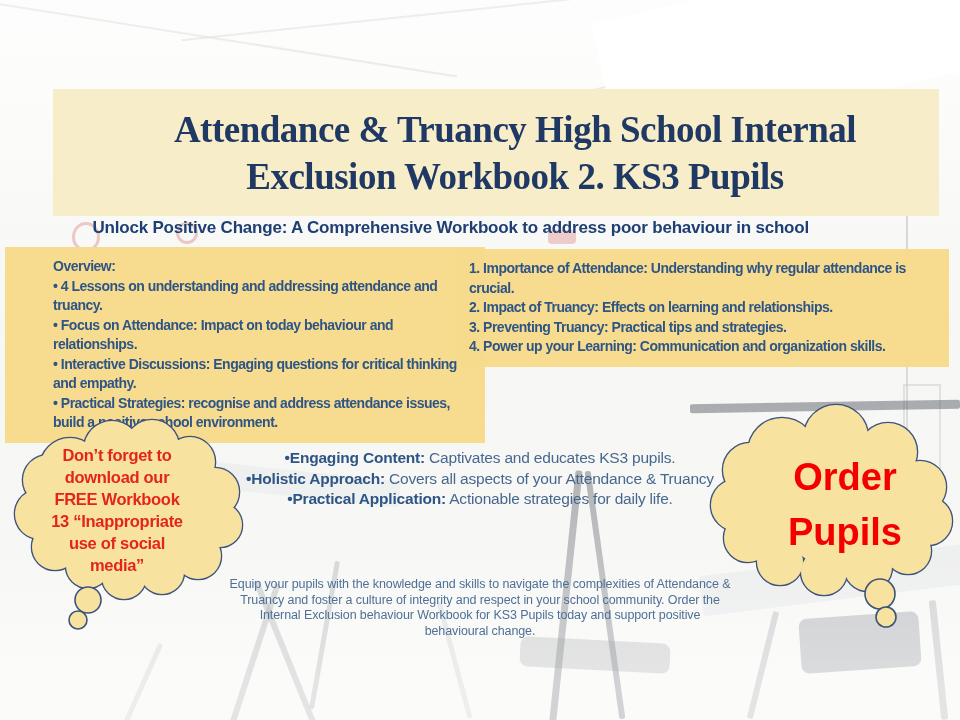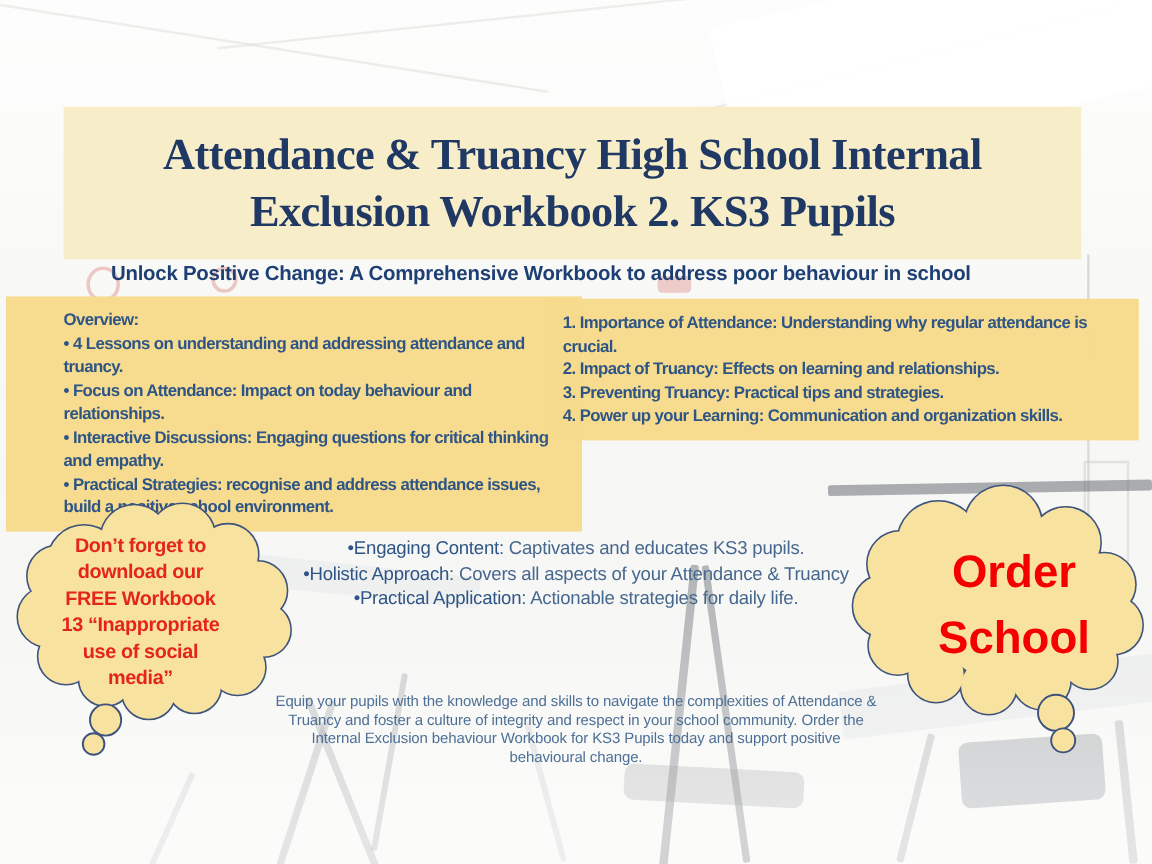--- a/index.html
+++ b/index.html
@@ -17,21 +17,21 @@
   .leg.dark{background:rgba(62,68,76,.5);}
   .top{background:rgba(222,224,226,.7);border-radius:2px;}
   .seat{background:rgba(84,90,98,.42);border-radius:8px;}
   .ring{border:3px solid rgba(205,75,70,.3);border-radius:50%;}
   .smudge{background:rgba(205,80,75,.28);border-radius:4px;}
   .wash{inset:0;background:linear-gradient(180deg,rgba(255,255,255,.25) 0%,rgba(255,255,255,0) 40%,rgba(255,255,255,.55) 96%);}
   
   .banner{
     position:absolute;left:53px;top:89px;width:848px;height:127px;
     background:rgba(247,236,197,.95);
-    display:flex;flex-direction:column;justify-content:center;text-align:center;
+    display:flex;flex-direction:column;justify-content:center;text-align:center;padding-left:38px;
   }
   .banner h1{
     margin:0;font-family:"Liberation Serif",serif;font-weight:bold;
     font-size:37px;line-height:47px;color:#1F3864;letter-spacing:-0.5px;
   }
   .subtitle{
     position:absolute;left:0;top:218px;width:809px;text-align:right;
     font-size:17px;font-weight:bold;color:#1E3F73;letter-spacing:-0.2px;
   }
   
@@ -40,21 +40,21 @@
     padding:10px 12px;color:#2E5585;font-size:14px;font-weight:bold;
     line-height:19.5px;letter-spacing:-0.5px;
   }
   .panel p{margin:0;}
   #overview-box{left:5px;top:247px;width:420px;padding-left:48px;}
   #keylessons-box{left:457px;top:249px;width:468px;}
   
   .why{position:absolute;left:210px;top:448px;width:540px;text-align:center;color:#47688E;}
   .why h2{margin:0 0 3px 0;font-size:17px;line-height:20px;color:#1F4673;letter-spacing:-0.2px;}
   .why .b{font-size:15.5px;line-height:20.5px;letter-spacing:-0.2px;}
-  .why .b .lbl{font-weight:normal;color:#2E5585;}
+  .why .b .lbl{font-weight:bold;color:#2E5585;}
   .para{
     position:absolute;left:227px;top:557px;width:506px;text-align:center;
     font-size:12.5px;line-height:15.5px;color:#4E7096;letter-spacing:-0.1px;margin-top:20px;
   }
   
   #clouds{position:absolute;left:0;top:0;width:960px;height:720px;pointer-events:none;}
   .bubble-text{position:absolute;text-align:center;font-weight:bold;}
   #free-bubble-text{left:33px;top:444px;width:168px;font-size:16.5px;line-height:22px;color:#E3251C;letter-spacing:-0.3px;}
   #free-bubble-text span{display:block;}
   #order-bubble-text{left:763px;top:450px;width:164px;font-size:38px;line-height:55px;color:#F50000;}
@@ -201,16 +201,16 @@
     <span>Don’t forget to</span>
     <span>download our</span>
     <span>FREE Workbook</span>
     <span>13 “Inappropriate</span>
     <span>use of social</span>
     <span>media”</span>
   </div>
 
   <div class="bubble-text" id="order-bubble-text">
     <span>Order</span>
-    <span>School</span>
+    <span>Pupils</span>
   </div>
 
 </div>
 
 </body></html>

